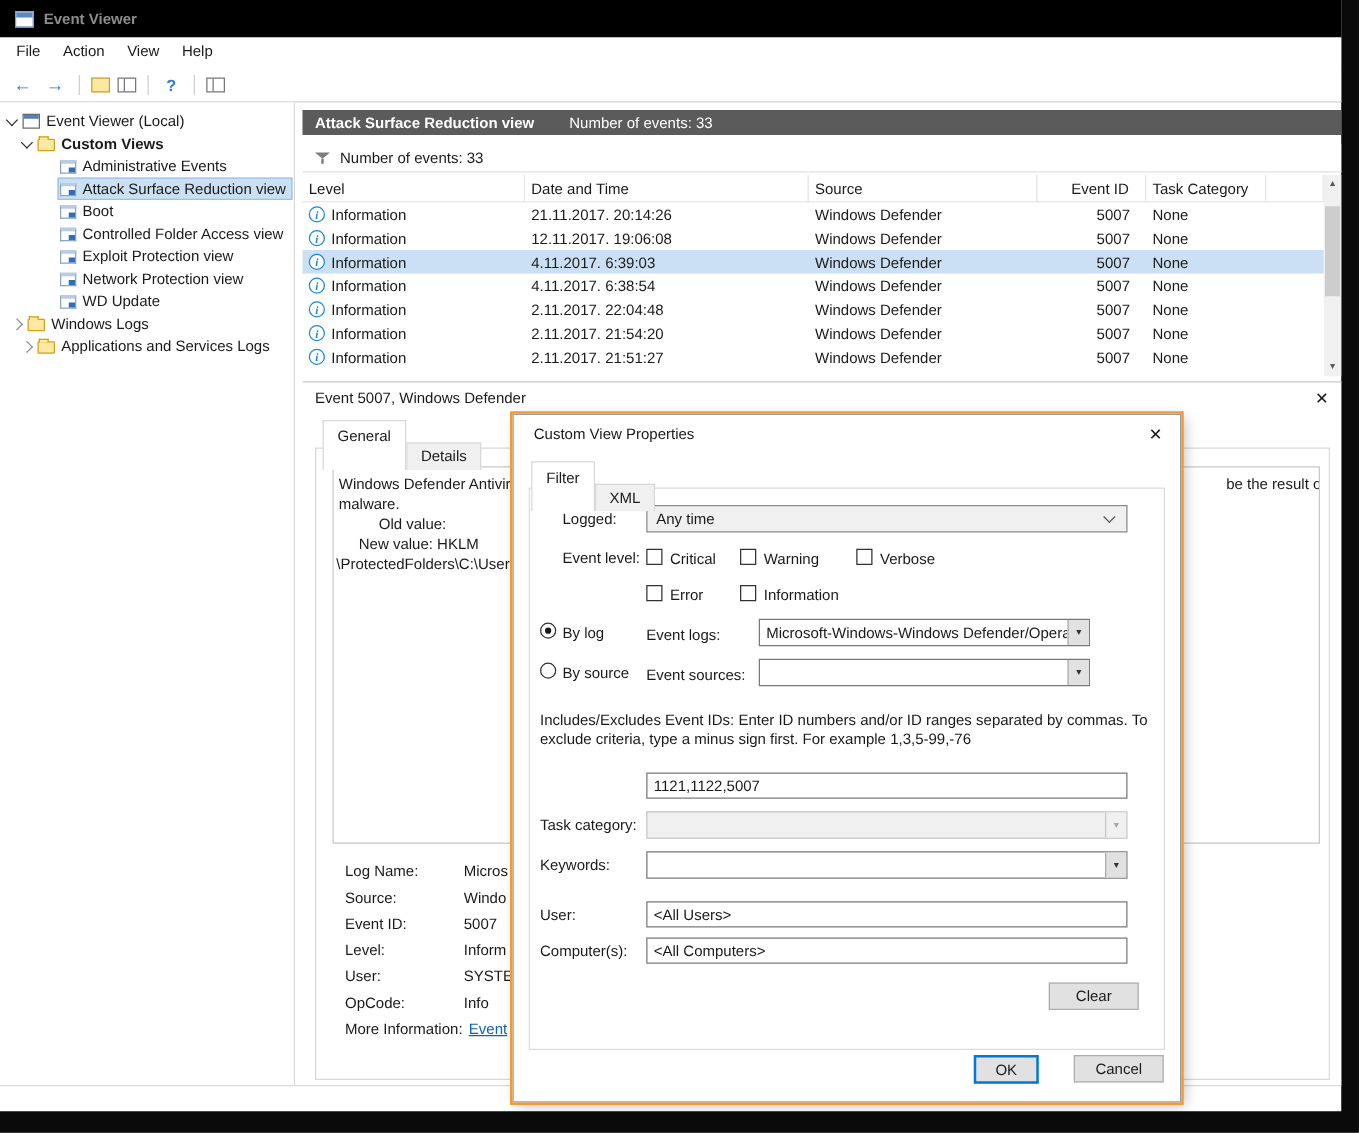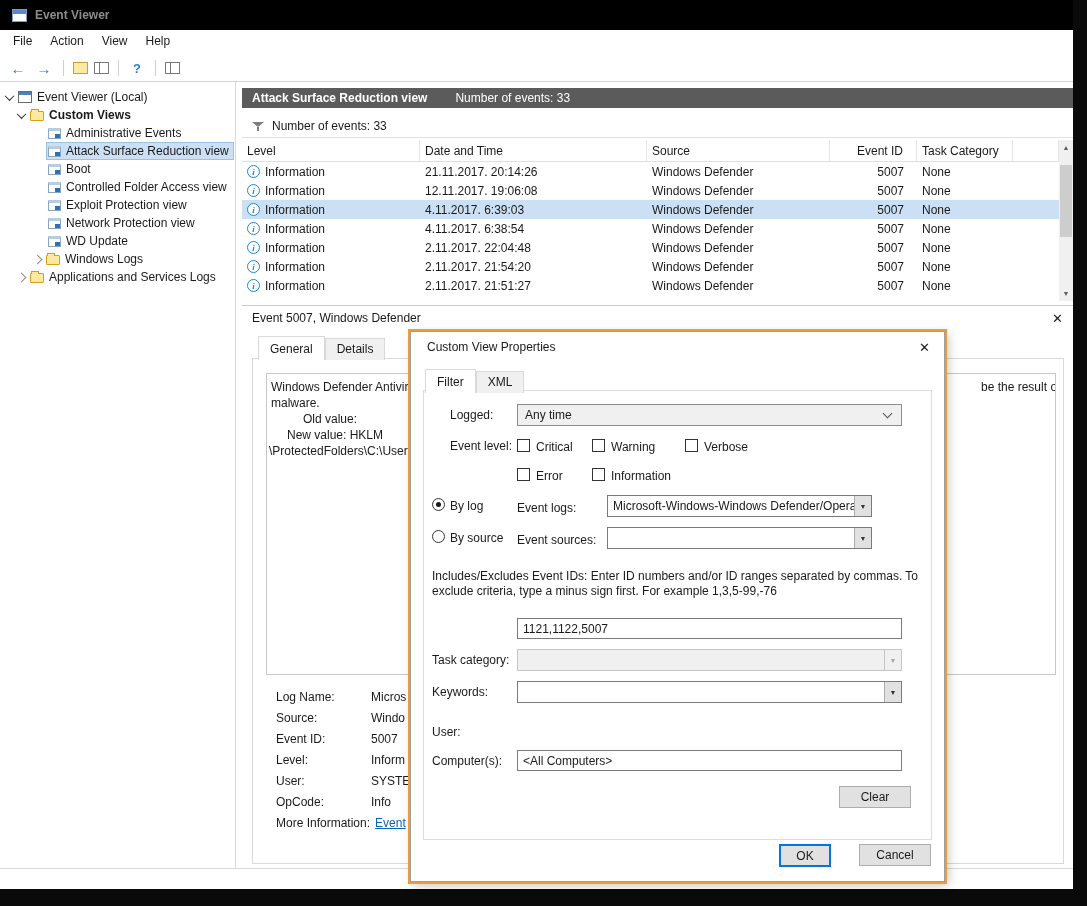--- a/index.html
+++ b/index.html
@@ -64,21 +64,21 @@
   .vs-arrow { height:15px; display:flex; align-items:center; justify-content:center; font-size:7px; color:#5a5a5a; }
   .vs-track { flex:1; position:relative; }
   .vs-thumb { position:absolute; left:1px; right:1px; top:10px; height:72px; background:#cdcdcd; }
 
   
   .detail { position:absolute; left:242px; top:305px; width:831px; height:563px; border-top:1px solid #c9c9c9; background:#fff; }
   .detail-head { position:absolute; left:0; top:0; width:100%; height:24px; display:flex; align-items:center; padding:0 10px; }
   .detail-title { font-size:12px; color:#1a1a1a; flex:1; }
   .close-x { font-size:13px; color:#1a1a1a; cursor:default; }
   .tabs { position:absolute; display:flex; z-index:2; }
-  .tab { font-size:12px; color:#1a1a1a; padding:3px 11px 4px; background:#f0f0f0; border:1px solid #d9d9d9; border-bottom:none; margin-top:2px; cursor:default; }
+  .tab { font-size:12px; color:#1a1a1a; padding:3px 11px 4px; background:#f0f0f0; border:1px solid #d9d9d9; border-bottom:none; margin-top:18px; cursor:default; }
   .tab.active { background:#fff; margin-top:0; padding-top:5px; position:relative; }
   .detail .tabs { left:16px; top:30px; }
   .detail-page { position:absolute; left:10px; top:52px; width:812px; height:506px; border:1px solid #d9d9d9; background:#fff; }
   .evt-textbox { position:absolute; left:13px; top:14px; width:790px; height:302px; border:1px solid #c8c8c8; background:#fff; overflow:hidden; }
   .frag { position:absolute; font-size:12px; color:#1a1a1a; white-space:nowrap; }
   .dfield { position:absolute; display:flex; font-size:12px; color:#1a1a1a; height:16px; align-items:center; }
   .dfield .lbl { width:95px; flex:0 0 95px; }
   .dfield.wide .lbl { width:auto; flex:0 0 auto; margin-right:5px; }
   .dfield .val { white-space:nowrap; }
   .dfield .val.link { color:#0e63af; text-decoration:underline; cursor:pointer; }
@@ -186,21 +186,21 @@
             <span class="ticon view-icon"></span>
             <span>Network Protection view</span>
           </span>
       </div>
       <div class="tree-row" style="padding-left:46px">
         <span class="node">
             <span class="ticon view-icon"></span>
             <span>WD Update</span>
           </span>
       </div>
-      <div class="tree-row" style="padding-left:30px">
+      <div class="tree-row" style="padding-left:6px">
         <span class="chev collapsed"></span>
         <span class="node">
             <span class="ticon folder-icon"></span>
             <span>Windows Logs</span>
           </span>
       </div>
       <div class="tree-row" style="padding-left:14px">
         <span class="chev collapsed"></span>
         <span class="node">
             <span class="ticon folder-icon"></span>
@@ -428,20 +428,21 @@
         <span class="btn">▼</span>
       </div>
 
       <span class="lbl12" style="left:8px;top:294px">Keywords:</span>
       <div class="combo" style="left:93px;top:290px;width:385px">
         <span class="v"></span>
         <span class="btn">▼</span>
       </div>
 
       <span class="lbl12" style="left:8px;top:334px">User:</span>
+      <input class="txtin" style="left: 93px; top: 330px; width: 385px;" readonly="" value="&lt;All Users&gt;">
 
       <span class="lbl12" style="left:8px;top:363px">Computer(s):</span>
       <input class="txtin" style="left: 93px; top: 359px; width: 385px;" readonly="" value="&lt;All Computers&gt;">
 
       <button class="win-btn" style="left:415px;top:395px;width:72px">Clear</button>
     </div>
 
     <button class="win-btn default" style="left:368px;top:512px;width:52px">OK</button>
     <button class="win-btn" style="left:448px;top:512px;width:72px">Cancel</button>
   </div>

